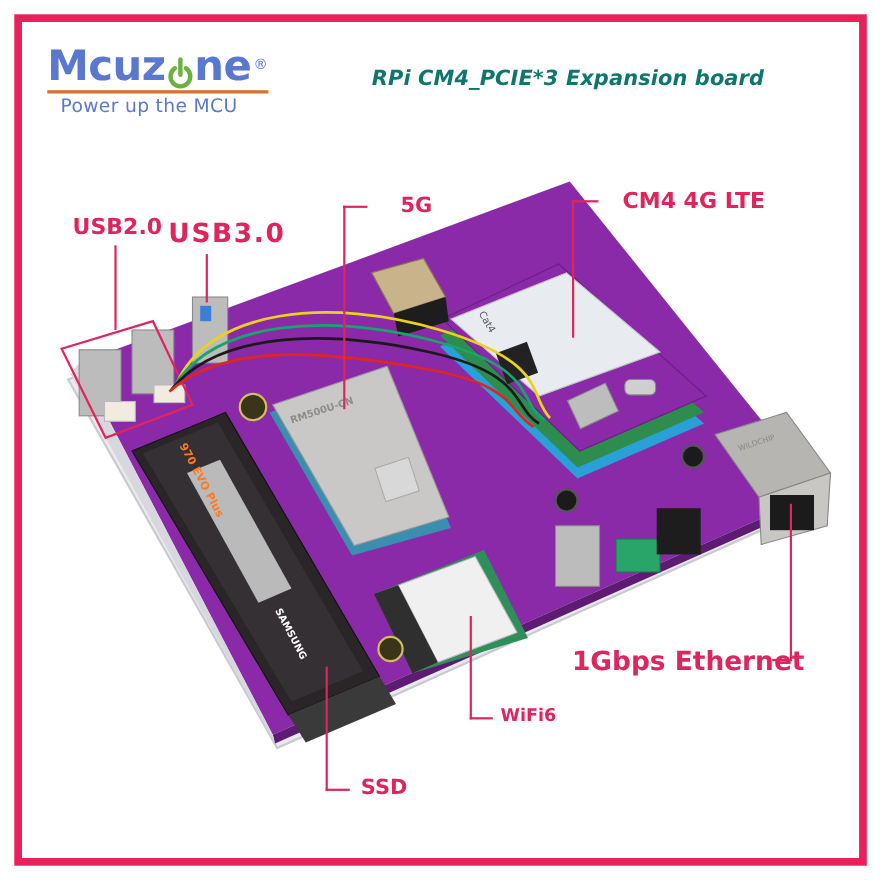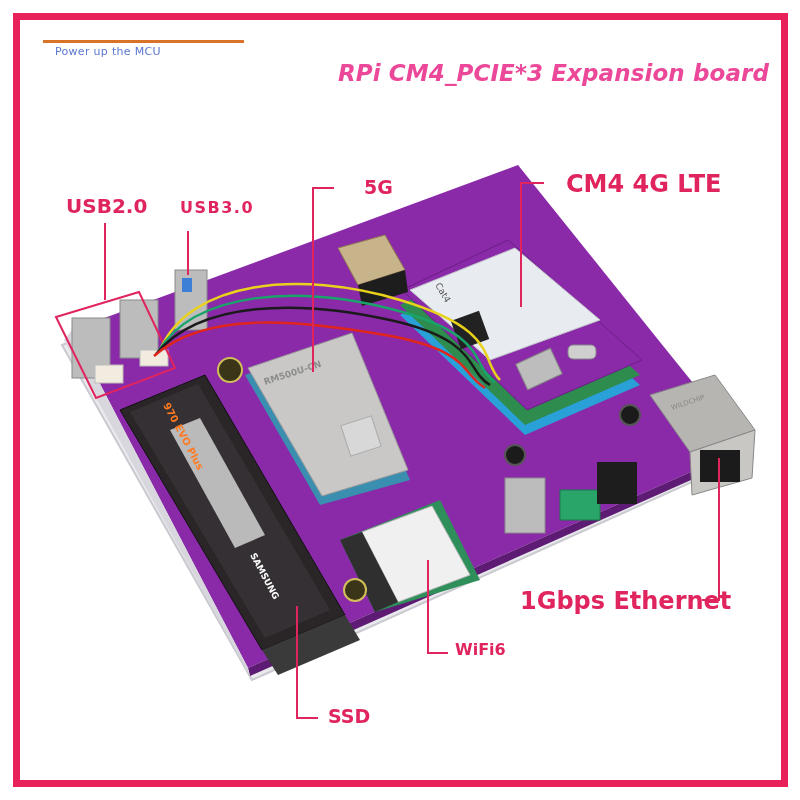--- a/index.html
+++ b/index.html
@@ -3,32 +3,43 @@
 <meta charset="utf-8">
 <style>
   html, body { margin: 0; padding: 0; background: #ffffff; }
   body { width: 800px; height: 800px; position: relative; overflow: hidden; font-family: "DejaVu Sans", sans-serif; }
   .frame { position: absolute; left: 13px; top: 13px; width: 761px; height: 760px; border: 7px solid #e8215a; box-sizing: content-box; }
   .logo { position: absolute; left: 43px; top: 38px; width: 210px; }
   .logo-word { font-family: "DejaVu Sans", sans-serif; font-weight: bold; font-size: 38px; color: #5a78cf; letter-spacing: -0.5px; line-height: 40px; display: flex; align-items: flex-end; }
   .logo-word .reg { font-size: 13px; font-weight: normal; color: #5a78cf; align-self: flex-start; margin-left: 2px; margin-top: 2px; }
   .power-o { display: inline-block; width: 24px; height: 30px; position: relative; margin: 0 1px; }
   .logo-rule { height: 3px; background: #d9732a; width: 201px; margin-top: 2px; }
-  .logo-tag { font-size: 11px; color: #5a78cf; margin-left: 12px; margin-top: 2px; letter-spacing: 0.3px; }
-  .title { position: absolute; left: 338px; top: 60px; font-family: "DejaVu Sans", sans-serif; font-weight: bold; font-style: italic; font-size: 23px; color: #ec4899; white-space: nowrap; letter-spacing: 0.1px; }
+  .logo-tag { font-size: 17px; color: #5a78cf; margin-left: 12px; margin-top: 2px; letter-spacing: 0.3px; }
+  .title { position: absolute; left: 338px; top: 60px; font-family: "DejaVu Sans", sans-serif; font-weight: bold; font-style: italic; font-size: 19px; color: #0f766e; white-space: nowrap; letter-spacing: 0.1px; }
   .callout { position: absolute; color: #e0245e; font-family: "DejaVu Sans", sans-serif; font-weight: bold; white-space: nowrap; }
   .lead { position: absolute; background: #e0245e; }
   svg.board { position: absolute; left: 0; top: 0; }
 </style>
 </head>
 <body>
 
 <div class="frame"></div>
 
 <div class="logo">
+  <div class="logo-word">
+    <span>Mcuz</span>
+    <span class="power-o">
+      <svg width="24" height="32" viewBox="0 0 24 32">
+        <path d="M7 11 A9 9 0 1 0 17 11" fill="none" stroke="#6ab23c" stroke-width="4" stroke-linecap="round"></path>
+        <line x1="12" y1="3" x2="12" y2="17" stroke="#6ab23c" stroke-width="4" stroke-linecap="round"></line>
+      </svg>
+    </span>
+    <span>ne</span>
+    <span class="reg">®</span>
+  </div>
   <div class="logo-rule"></div>
   <div class="logo-tag">Power up the MCU</div>
 </div>
 
 <div class="title">RPi CM4_PCIE*3 Expansion board</div>
 
 <svg class="board" width="800" height="800" viewBox="0 0 800 800">
 
   <polygon points="62,345 515,170 752,455 252,680" fill="#e9e9ee" stroke="#c9c9d0" stroke-width="2"></polygon>
 
@@ -110,28 +121,28 @@
     <polygon points="650,395 715,375 755,430 690,452" fill="#b7b5b2" stroke="#888"></polygon>
     <polygon points="690,452 755,430 752,478 692,495" fill="#c9c7c4" stroke="#888"></polygon>
     <rect x="700" y="450" width="40" height="32" fill="#1b1b1b"></rect>
     <text font-family="DejaVu Sans, sans-serif" font-size="7" fill="#8a8785" transform="translate(672,410) rotate(-18)">WILDCHIP</text>
   </g>
 </svg>
 
 <div class="callout" style="left:66px; top:194px; font-size:20px;text-align:center;">USB2.0</div>
 <div class="lead" style="left:104px; top:223px; width:2px; height:77px;"></div>
 
-<div class="callout" style="left:180px; top:198px; font-size:16px; letter-spacing:1.5px;">USB3.0</div>
+<div class="callout" style="left:153px; top:198px; font-size:24px; letter-spacing:1.5px;">USB3.0</div>
 <div class="lead" style="left:187px; top:231px; width:2px; height:44px;"></div>
 
 <div class="callout" style="left:340px; top:176px; font-size:19px;margin-left:24px;">5G</div>
 <div class="lead" style="left:312px; top:187px; width:22px; height:2px;"></div>
 <div class="lead" style="left:312px; top:187px; width:2px; height:185px;"></div>
 
-<div class="callout" style="left:566px; top:170px; font-size:24px;">CM4 4G LTE</div>
+<div class="callout" style="left:566px; top:170px; font-size:20px;">CM4 4G LTE</div>
 <div class="lead" style="left:520px; top:182px; width:24px; height:2px;"></div>
 <div class="lead" style="left:520px; top:182px; width:2px; height:125px;"></div>
 
 <div class="callout" style="left:520px; top:587px; font-size:24px;">1Gbps Ethernet</div>
 <div class="lead" style="left:702px; top:599px; width:18px; height:2px;"></div>
 <div class="lead" style="left:718px; top:458px; width:2px; height:143px;"></div>
 
 <div class="callout" style="left:455px; top:640px; font-size:16px;">WiFi6</div>
 <div class="lead" style="left:427px; top:560px; width:2px; height:94px;"></div>
 <div class="lead" style="left:427px; top:652px; width:21px; height:2px;"></div>

